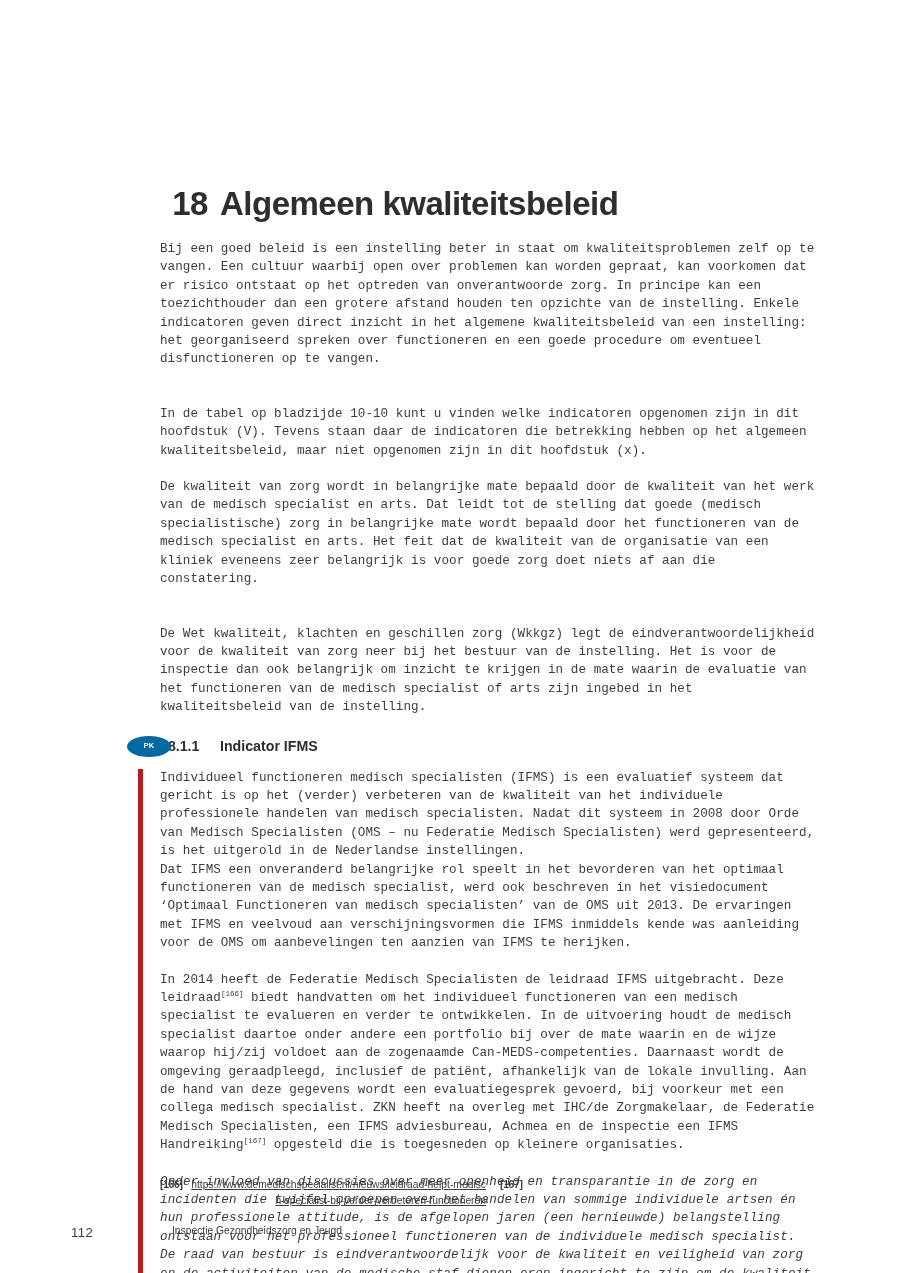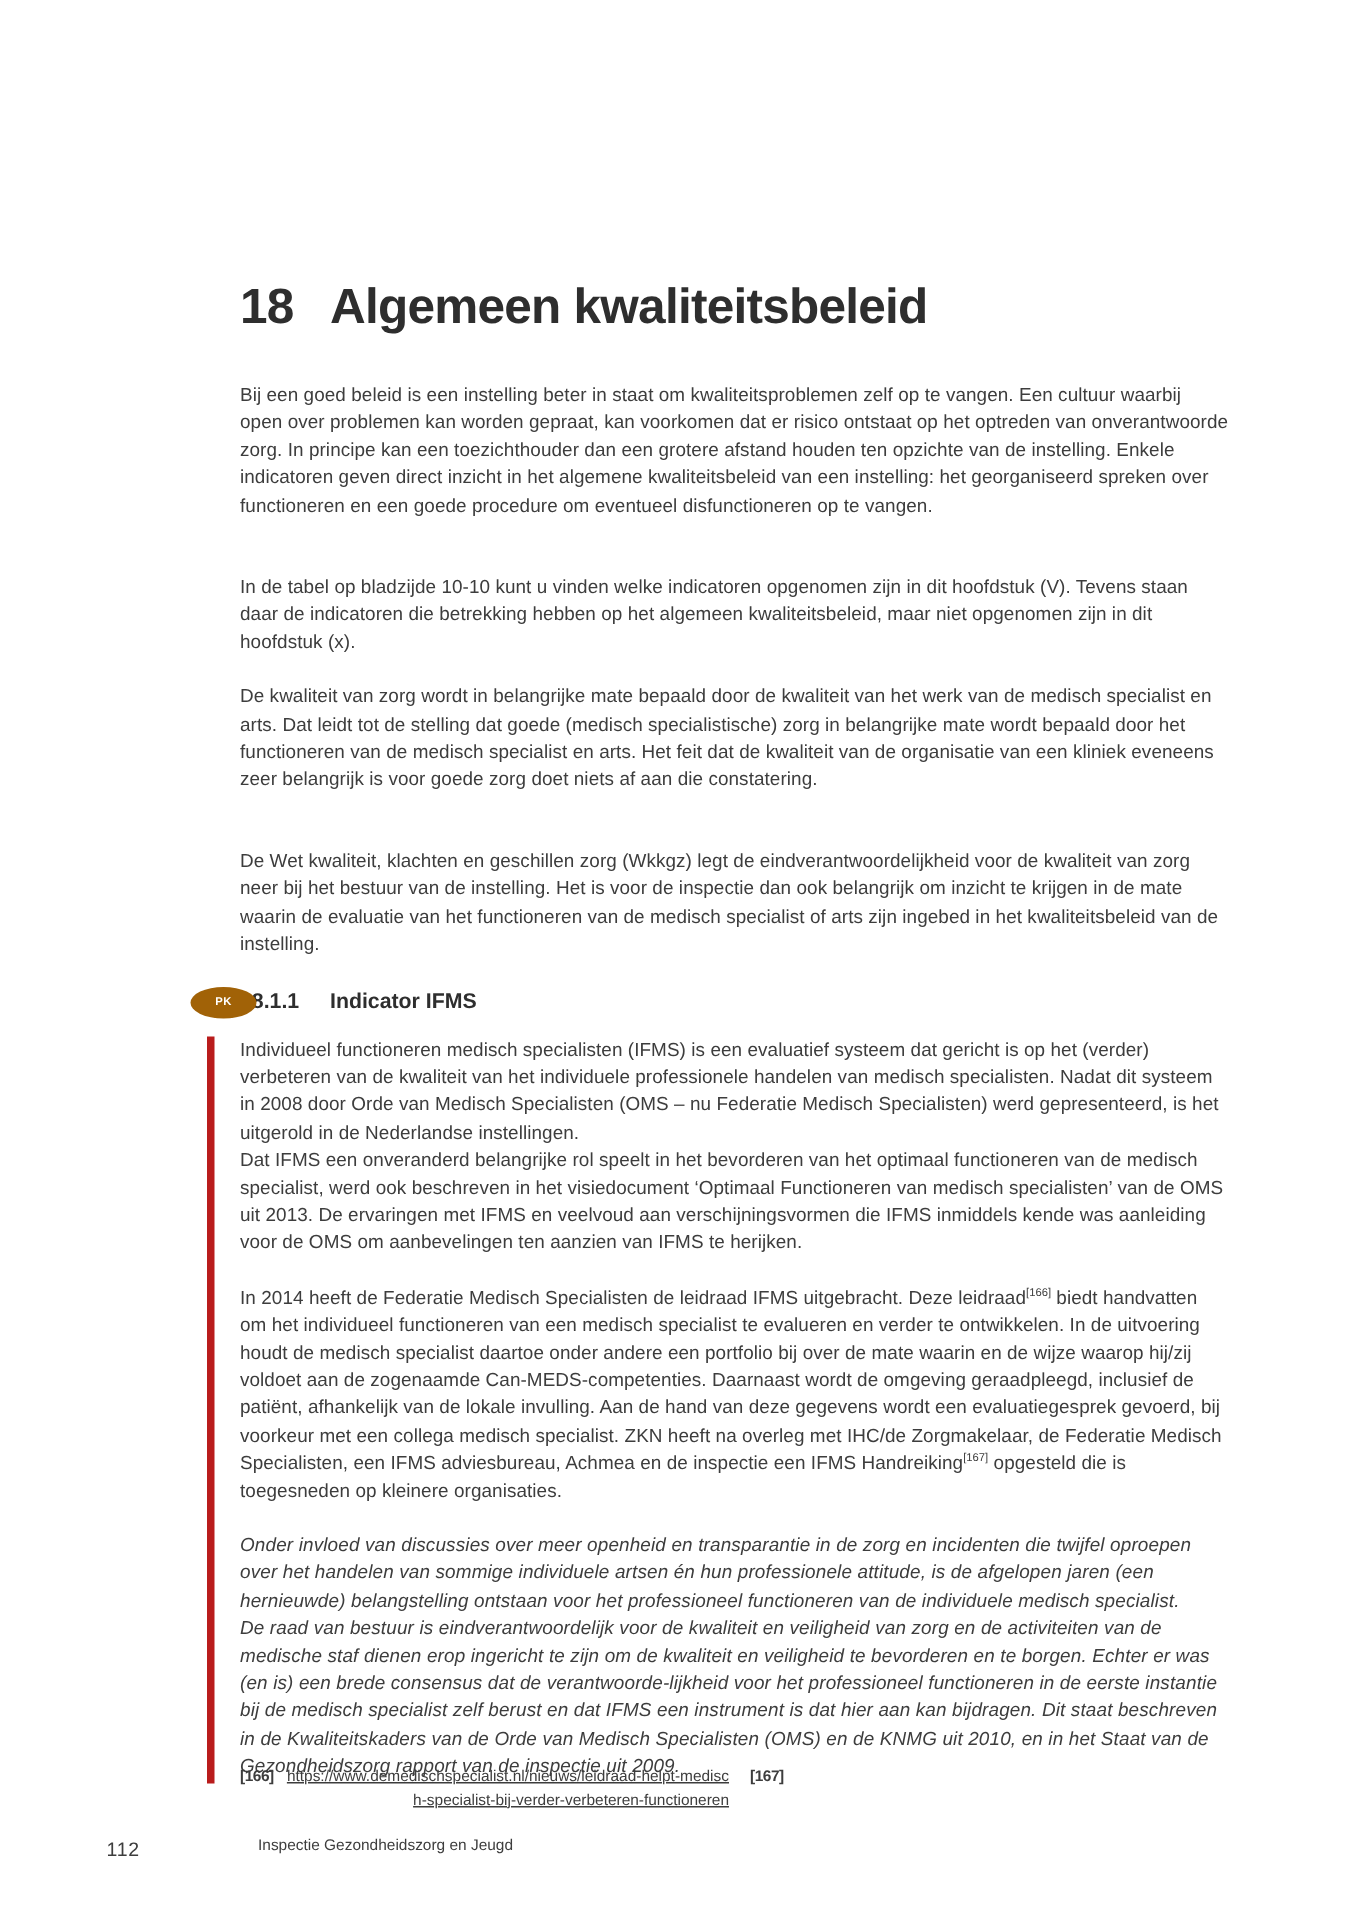--- a/index.html
+++ b/index.html
@@ -18,29 +18,31 @@
   }
   
   .h1-row {
     display: flex;
     align-items: baseline;
     font-weight: bold;
     color: #2e2e2e;
     font-size: 33px;
     line-height: 40px;
     letter-spacing: -0.5px;
-    margin-bottom: 30px;
+    margin-bottom: 16px;
+    text-align: center;
   }
   .h1-row .num { flex: 0 0 60px; }
   
   p.body {
     font-size: 12.6px;
     line-height: 18.4px;
     margin: 0 11px 18px 0;
     letter-spacing: 0.05px;
+    font-family: Liberation Mono, monospace;
   }
   p.body.tight { margin-bottom: 0; }
   .gap { height: 18px; }
   
   .h2-row {
     display: flex;
     align-items: baseline;
     font-weight: bold;
     color: #2e2e2e;
     font-size: 19.5px;
@@ -58,21 +60,21 @@
     line-height: 22px;
     margin: 16px 0 12px 0;
     position: relative;
   }
   .h3-row .num { flex: 0 0 60px; }
   .badge {
     position: absolute;
     left: -33px; top: 1px;
     width: 44px; height: 21px;
     border-radius: 50%;
-    background: #a16207;
+    background: #0369a1;
     color: #ffffff;
     font-size: 7.5px;
     font-weight: bold;
     display: flex;
     align-items: center;
     justify-content: center;
     letter-spacing: 0.3px;
   }
   
   .bar-block {

